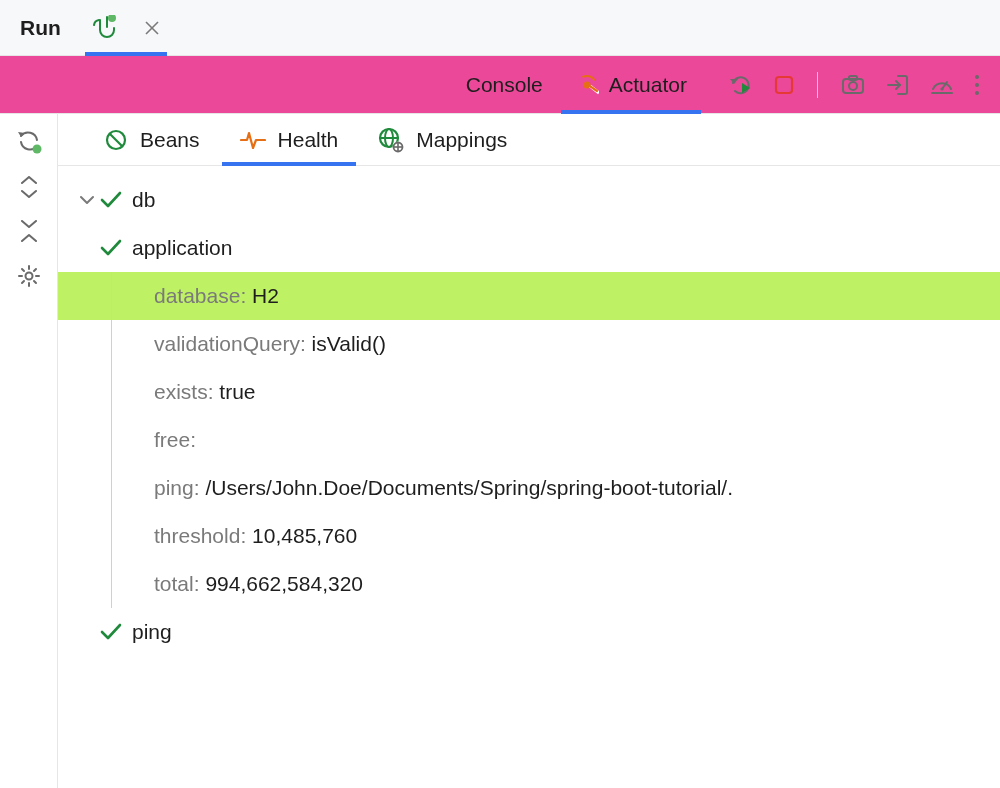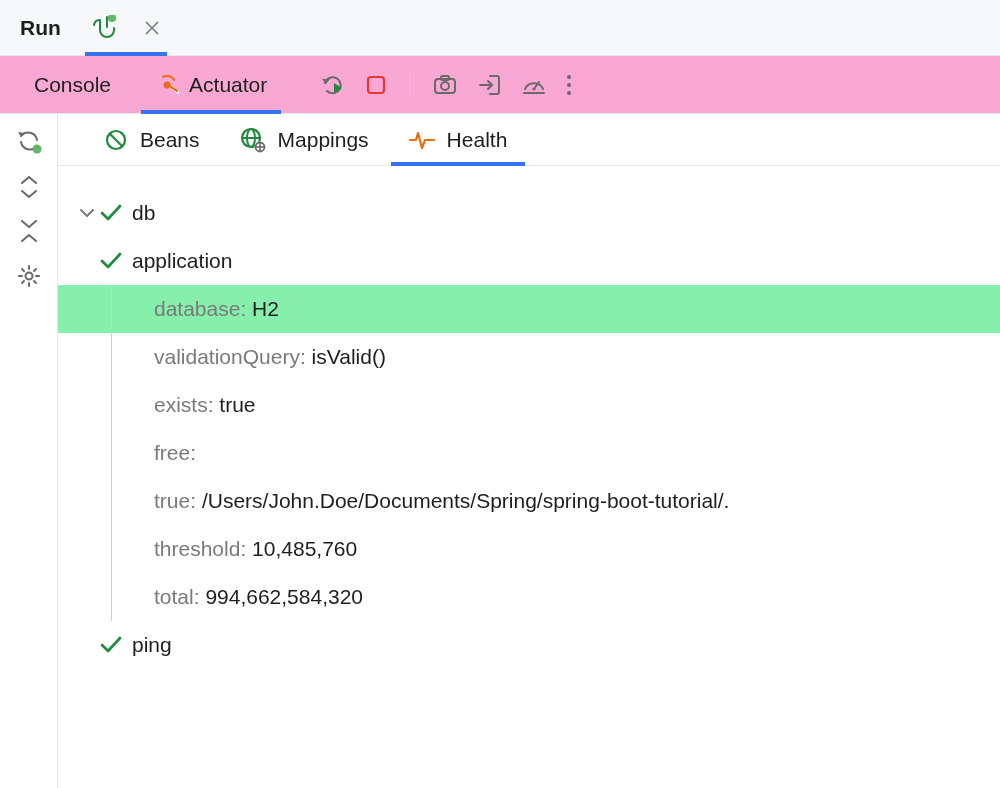--- a/index.html
+++ b/index.html
@@ -53,23 +53,24 @@
       color: #7a7a7a;
       cursor: pointer;
     }
     
     
     .toolbar {
       display: flex;
       align-items: center;
       height: 58px;
       padding: 0 20px;
-      gap: 16px;
+      gap: 4px;
       border-bottom: 1px solid #e6e6e6;
-      background: #f9a8d4;
+      background: #ec4899;
+      justify-content: flex-end;
     }
     .sub-tab {
       display: flex;
       align-items: center;
       gap: 10px;
       height: 100%;
       padding: 0 14px;
       font-size: 21px;
       cursor: pointer;
       position: relative;
@@ -115,21 +116,20 @@
       flex-direction: column;
       align-items: center;
       padding-top: 14px;
       gap: 22px;
     }
     
     .content-panel {
       flex: 1;
       display: flex;
       flex-direction: column;
-      gap: 13px;
     }
     
     .content-tabs {
       display: flex;
       align-items: center;
       height: 52px;
       padding: 0 28px;
       gap: 4px;
       border-bottom: 1px solid #e6e6e6;
     }
@@ -157,21 +157,21 @@
       padding: 10px 0;
       font-size: 21px;
     }
     .tree-row {
       display: flex;
       align-items: center;
       height: 48px;
       padding-left: 18px;
     }
     .tree-row.selected {
-      background: #86efac;
+      background: #bef264;
     }
     .expand-icon {
       width: 22px;
       display: inline-flex;
       justify-content: center;
       color: #7a7a7a;
       margin-right: 2px;
     }
     .check-icon {
       margin-right: 10px;
@@ -316,43 +316,43 @@
 
     <div class="content-tabs">
       <div class="content-tab">
         <span>
           <svg width="24" height="24" viewBox="0 0 24 24">
             <circle cx="12" cy="12" r="9" stroke="#208a3c" stroke-width="2.2" fill="none"></circle>
             <line x1="6" y1="6" x2="18" y2="18" stroke="#208a3c" stroke-width="2.2"></line>
           </svg>
         </span>
         <span>Beans</span>
+      </div>
+      <div class="content-tab active">
+        <span>
+          <svg width="26" height="22" viewBox="0 0 26 22">
+            <path d="M1 11 h6 l2 -7 l4 15 l3 -8 h9" stroke="#e66e14" stroke-width="2.2" fill="none" stroke-linecap="round" stroke-linejoin="round"></path>
+          </svg>
+        </span>
+        <span>Health</span>
       </div>
       <div class="content-tab">
         <span>
           <svg width="26" height="26" viewBox="0 0 26 26">
             <circle cx="11" cy="11" r="9" stroke="#208a3c" stroke-width="2.2" fill="none"></circle>
             <ellipse cx="11" cy="11" rx="4" ry="9" stroke="#208a3c" stroke-width="2" fill="none"></ellipse>
             <line x1="2" y1="11" x2="20" y2="11" stroke="#208a3c" stroke-width="2"></line>
             <circle cx="20" cy="20" r="5.5" fill="#fff"></circle>
             <circle cx="20" cy="20" r="4.5" stroke="#6a6a6a" stroke-width="1.8" fill="none"></circle>
             <line x1="16" y1="20" x2="24" y2="20" stroke="#6a6a6a" stroke-width="1.6"></line>
             <line x1="20" y1="16" x2="20" y2="24" stroke="#6a6a6a" stroke-width="1.6"></line>
           </svg>
         </span>
         <span>Mappings</span>
       </div>
-      <div class="content-tab active">
-        <span>
-          <svg width="26" height="22" viewBox="0 0 26 22">
-            <path d="M1 11 h6 l2 -7 l4 15 l3 -8 h9" stroke="#e66e14" stroke-width="2.2" fill="none" stroke-linecap="round" stroke-linejoin="round"></path>
-          </svg>
-        </span>
-        <span>Health</span>
-      </div>
     </div>
 
     <div class="tree">
 
       <div class="tree-row">
         <span class="expand-icon">
           <svg width="14" height="10" viewBox="0 0 14 10">
               <path d="M1 2 L7 8 L13 2" stroke="#7a7a7a" stroke-width="2" fill="none" stroke-linecap="round" stroke-linejoin="round"></path>
             </svg>
         </span>
@@ -407,21 +407,21 @@
         <span class="guide-line"></span>
         <span style="width:42px"></span>
         <span class="tree-key">free:</span>
         <span>&nbsp;</span>
       </div>
 
       <div class="tree-row">
         <span class="expand-icon"></span>
         <span class="guide-line"></span>
         <span style="width:42px"></span>
-        <span class="tree-key">true:</span>
+        <span class="tree-key">ping:</span>
         <span>&nbsp;</span>
         <span class="tree-val">/Users/John.Doe/Documents/Spring/spring-boot-tutorial/.</span>
       </div>
 
       <div class="tree-row">
         <span class="expand-icon"></span>
         <span class="guide-line"></span>
         <span style="width:42px"></span>
         <span class="tree-key">threshold:</span>
         <span>&nbsp;</span>

